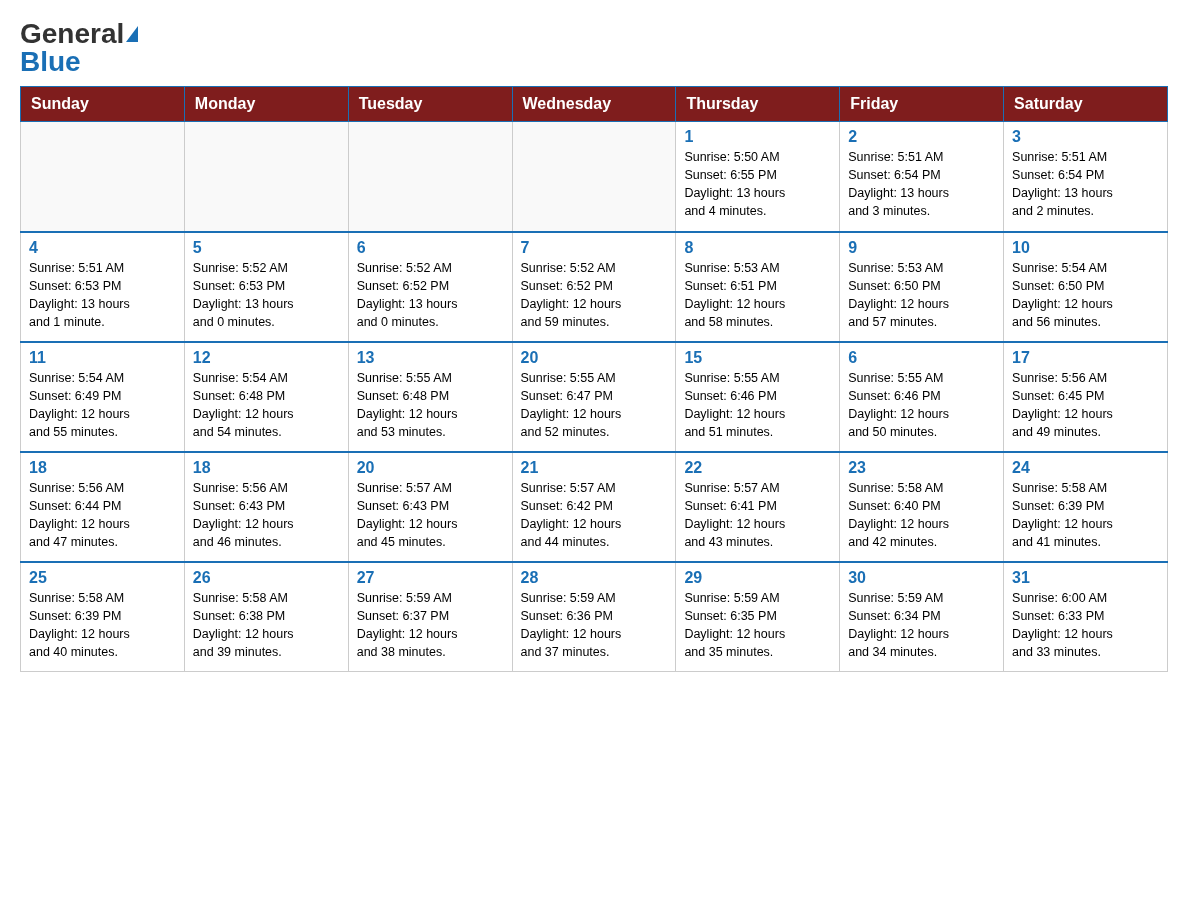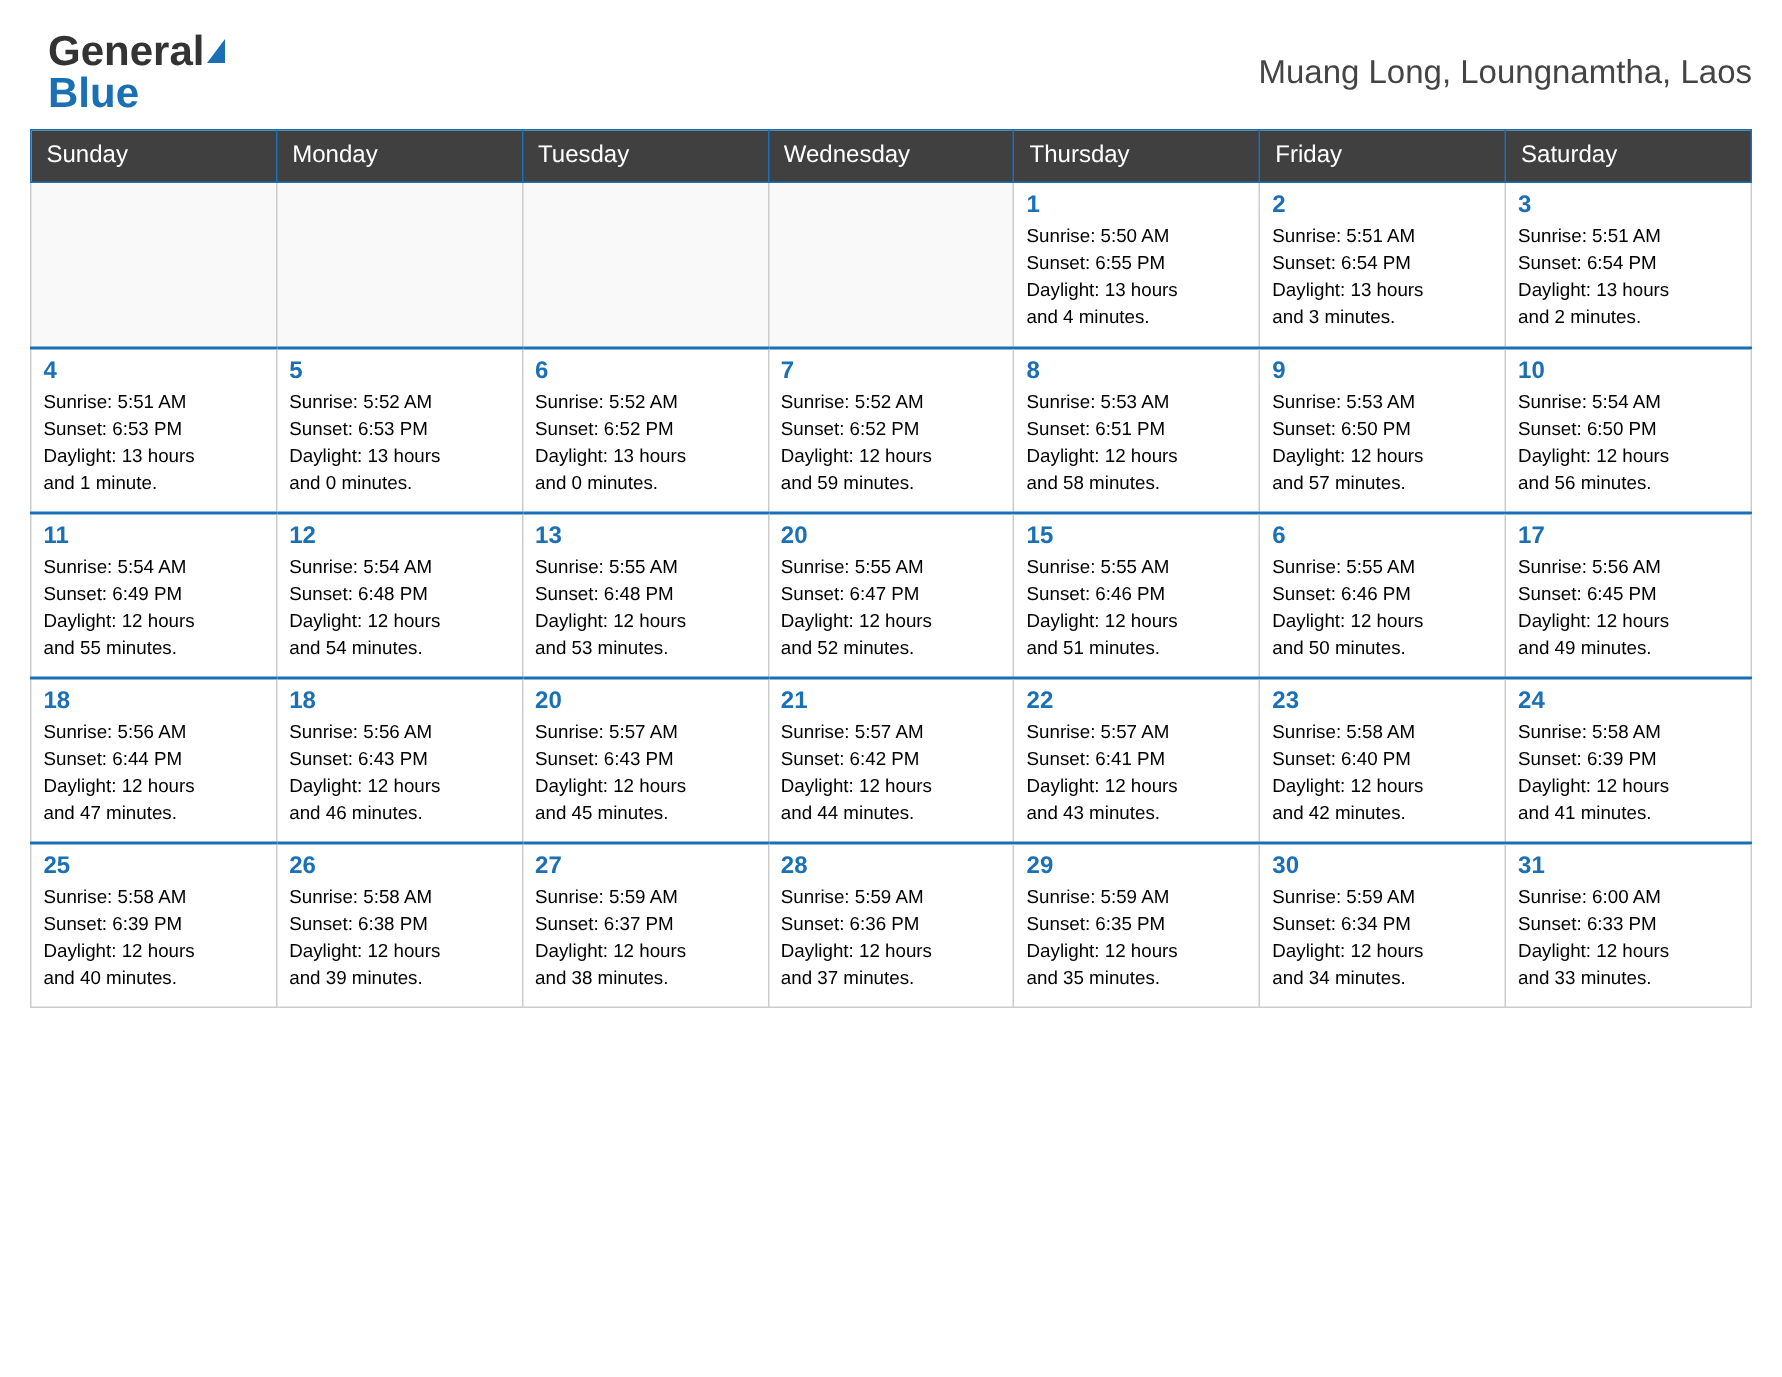--- a/index.html
+++ b/index.html
@@ -6,23 +6,22 @@
     body {
       font-family: Arial, sans-serif;
       background: #fff;
       padding: 20px;
       width: 1188px;
       min-height: 918px;
     }
     .header {
       display: flex;
       justify-content: space-between;
-      align-items: center;
+      align-items: flex-end;
       margin-bottom: 10px;
-      margin-left: 12px;
     }
     .logo {
       display: flex;
       flex-direction: column;
       align-items: flex-start;
     }
     .logo-general {
       font-size: 28px;
       font-weight: bold;
       color: #333;
@@ -60,26 +59,26 @@
       font-size: 22px;
       color: #444;
       font-weight: normal;
     }
     .calendar {
       width: 100%;
       border-collapse: collapse;
       margin-top: 10px;
     }
     .calendar th {
-      background-color: #404040;
+      background-color: #7f1d1d;
       color: #fff;
       text-align: left;
       padding: 8px 10px;
       font-size: 16px;
-      font-weight: normal;
+      font-weight: bold;
       border: 1px solid #1a6fb5;
     }
     .calendar td {
       vertical-align: top;
       padding: 6px 8px;
       border: 1px solid #ccc;
       width: 14.285%;
       min-height: 100px;
       font-size: 13px;
       color: #333;
@@ -113,21 +112,20 @@
   <div class="logo">
     <div class="logo-row">
       <span class="logo-general">General</span>
       <span class="logo-triangle"></span>
     </div>
     <div class="logo-row">
       <span class="logo-blue">Blue</span>
     </div>
   </div>
   <div class="title-block">
-    <div class="location-title">Muang Long, Loungnamtha, Laos</div>
   </div>
 </div>
 
 <table class="calendar">
   <thead>
     <tr>
     <th>Sunday</th>
         <th>Monday</th>
         <th>Tuesday</th>
         <th>Wednesday</th>

